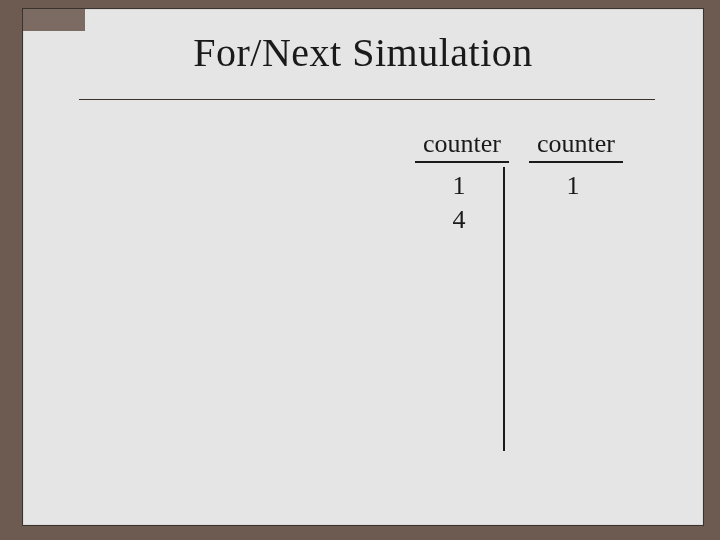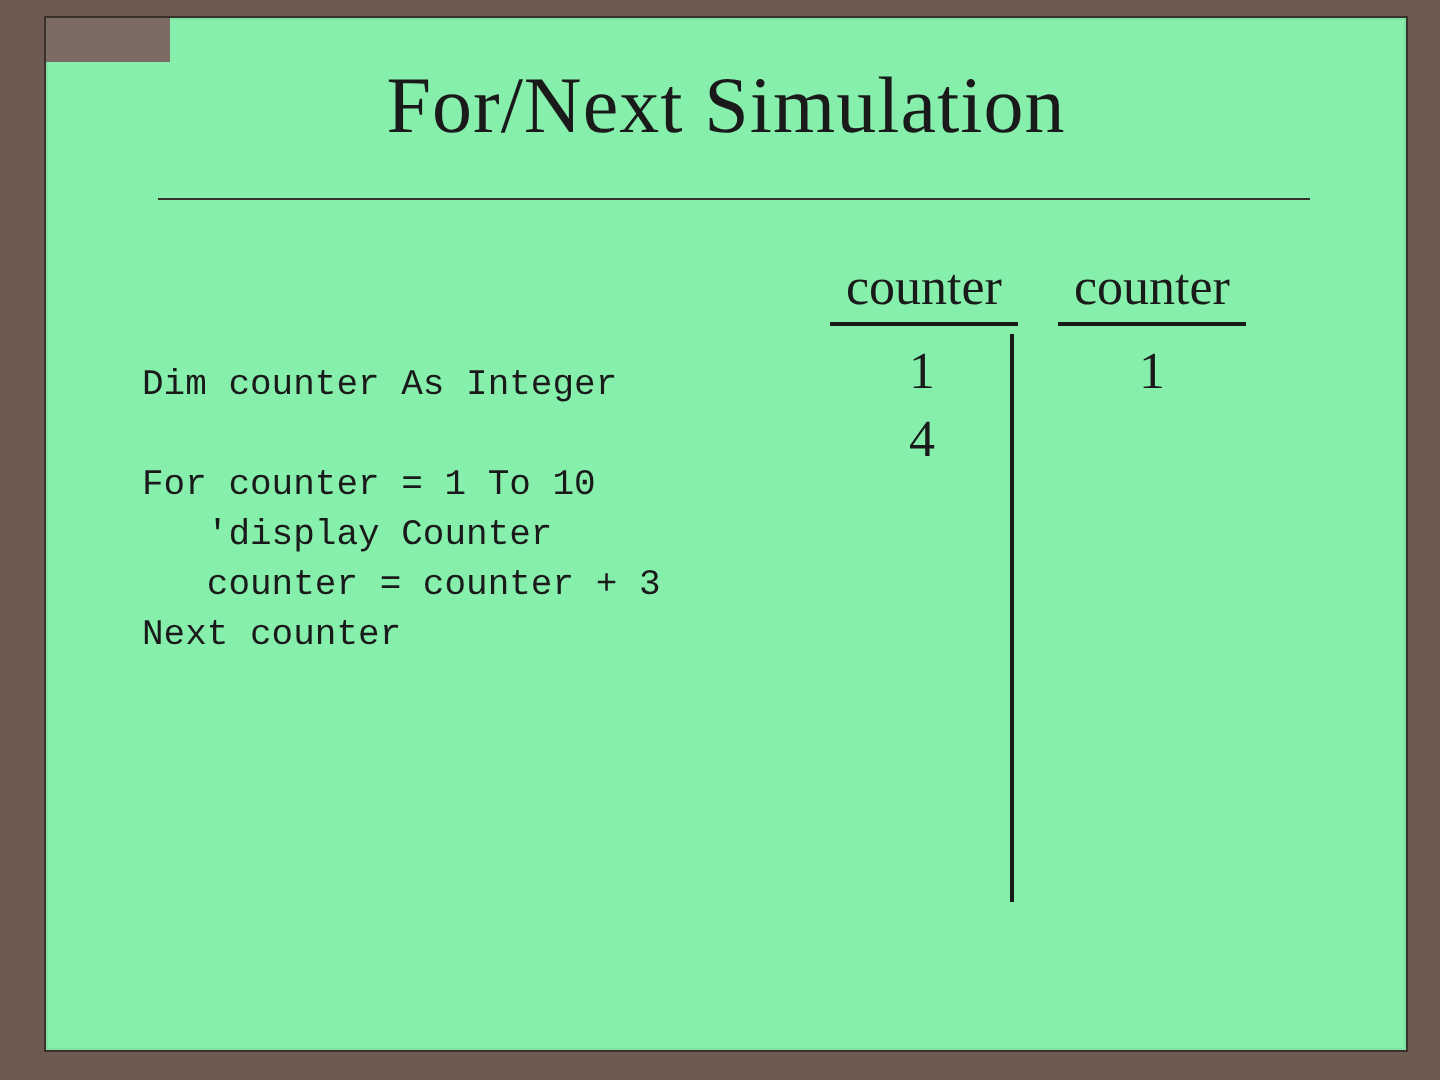--- a/index.html
+++ b/index.html
@@ -12,21 +12,21 @@
   body {
     background: #6d5a50;
     font-family: Georgia, "Times New Roman", serif;
   }
   .slide {
     position: absolute;
     left: 22px;
     top: 8px;
     width: 680px;
     height: 516px;
-    background: #86efac;
+    background: #e5e5e5;
     border: 1px solid #3a322c;
     box-shadow: 0 0 0 1px rgba(0,0,0,0.05) inset;
   }
   .accent {
     position: absolute;
     left: 0;
     top: 0;
     width: 62px;
     height: 22px;
     background: #7c6b62;
@@ -65,21 +65,21 @@
     left: 392px;
     top: 120px;
     display: flex;
     gap: 20px;
     font-size: 26px;
     color: #1a1a1a;
   }
   .col {
     display: flex;
     flex-direction: column;
-    align-items: center;
+    align-items: flex-start;
   }
   .colhead {
     border-bottom: 2px solid #1a1a1a;
     padding: 0 8px 2px 8px;
     margin-bottom: 4px;
   }
   .colbody {
     min-height: 280px;
     padding: 2px 14px;
   }
@@ -98,26 +98,20 @@
 </style>
 </head>
 <body>
 
 <div class="slide">
   <div class="accent"></div>
 
   <div class="title">For/Next Simulation</div>
   <hr class="rule">
 
-  <div class="code"><span>Dim counter As Integer</span>
-<span></span>
-<span>For counter = 1 To 10</span>
-<span>   'display Counter</span>
-<span>   counter = counter + 3</span>
-<span>Next counter</span></div>
 
   <div class="tables">
     <div class="col counter">
       <div class="colhead">counter</div>
       <div class="colbody">
         <div class="val">1</div>
         <div class="val">4</div>
       </div>
     </div>
     <div class="col display">

